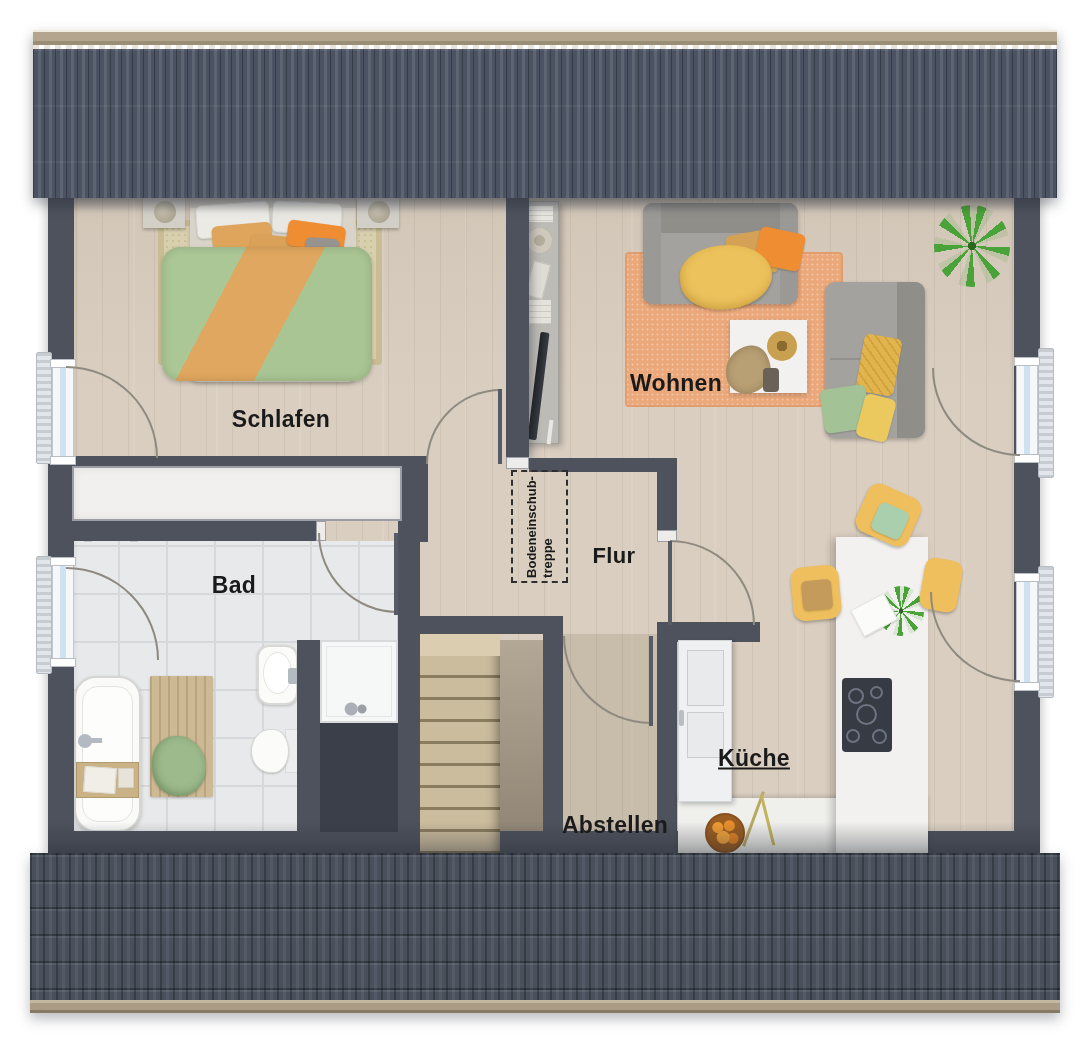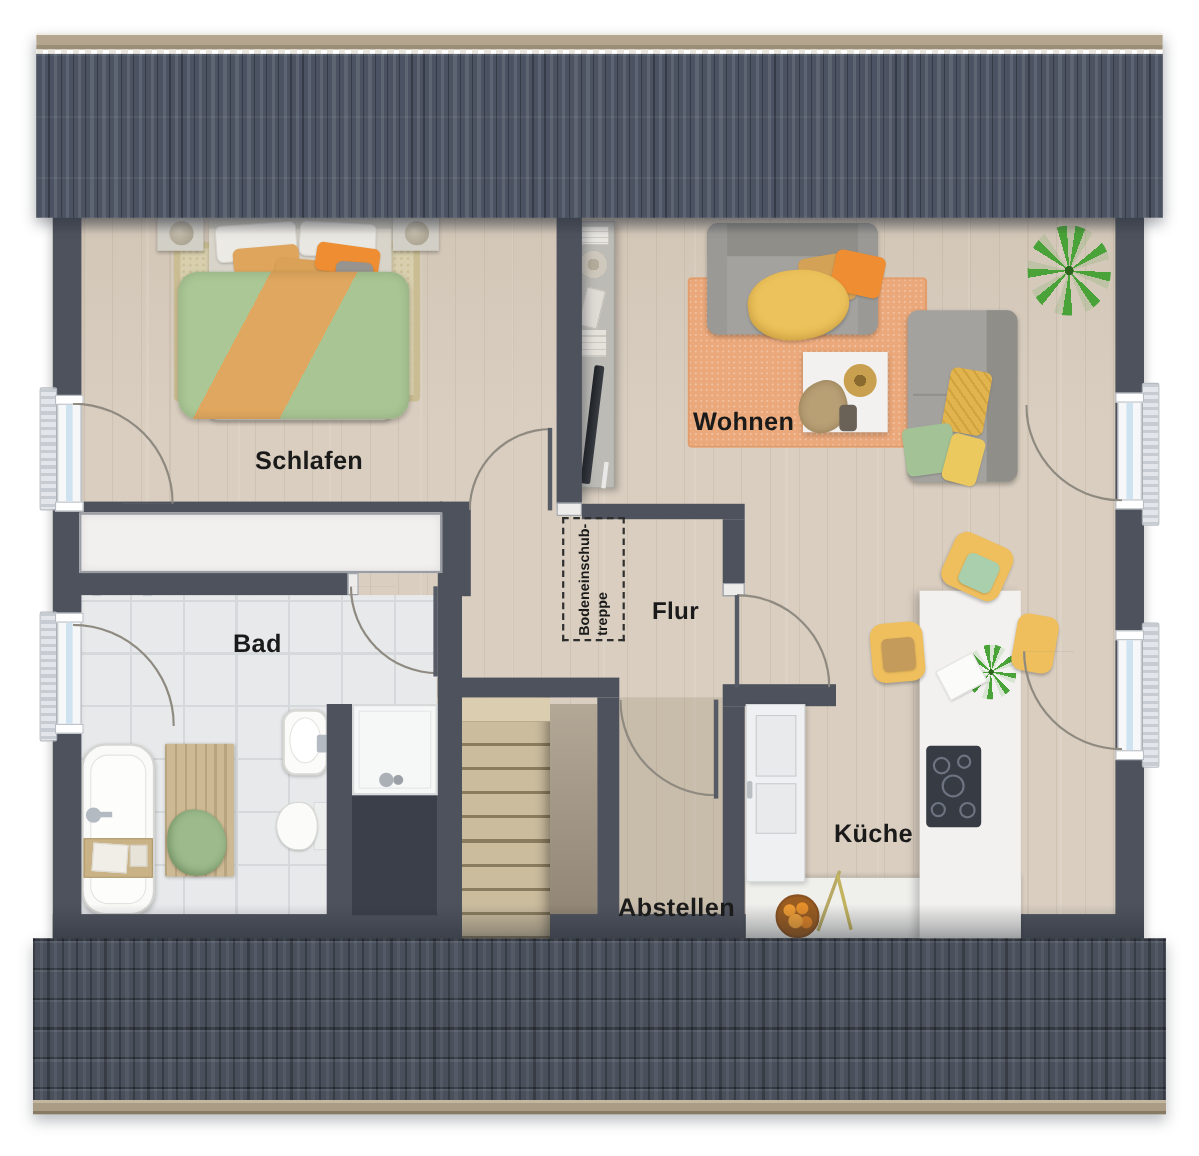--- a/index.html
+++ b/index.html
@@ -234,21 +234,21 @@
     <div class="attic-text">
       <span>Bodeneinschub-</span><br>
       <span>treppe</span>
     </div>
   </div>
 
   <div class="label" style="left:281px;top:419px;">Schlafen</div>
   <div class="label" style="left:676px;top:383px;">Wohnen</div>
   <div class="label" style="left:234px;top:585px;">Bad</div>
   <div class="label" style="left:614px;top:556px;font-size:22px;">Flur</div>
-  <div class="label" style="left:794px;top:758px;">Küche</div>
+  <div class="label" style="left:754px;top:758px;text-decoration:underline;">Küche</div>
   <div class="label" style="left:615px;top:825px;">Abstellen</div>
 
   <div class="abs" style="left:48px;top:195px;width:992px;height:18px;background:linear-gradient(180deg,rgba(35,40,48,.40),rgba(35,40,48,0));"></div>
   <div class="abs" style="left:48px;top:822px;width:992px;height:31px;background:linear-gradient(0deg,rgba(35,40,48,.38),rgba(35,40,48,0));"></div>
 
   <div class="abs" style="left:33px;top:30px;width:1024px;height:168px;box-shadow:0 6px 12px rgba(60,65,75,.45);">
     <div class="ridge" style="left:0;top:0;width:1024px;height:15px;"></div>
     <div class="scallop" style="left:0;top:15px;width:1024px;height:4px;"></div>
     <div class="roof-top-body" style="left:0;top:19px;width:1024px;height:149px;"></div>
   </div>

